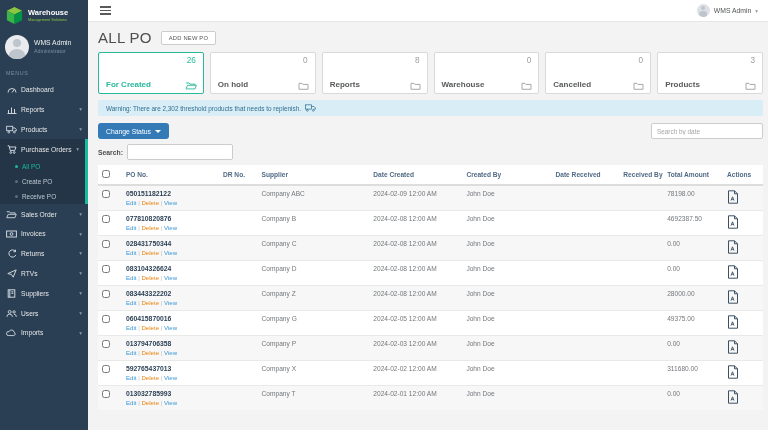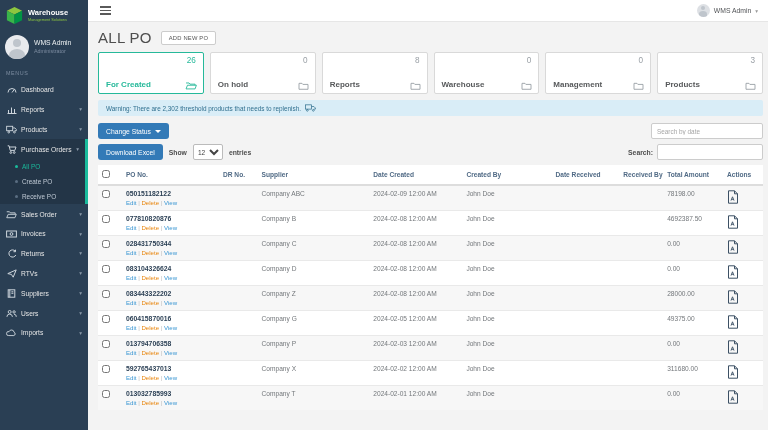--- a/index.html
+++ b/index.html
@@ -288,21 +288,21 @@
           </div>
           <div class="card">
             <span class="count">0</span>
             <span class="label">Warehouse</span>
             <span class="folder"><svg width="11" height="9" viewBox="0 0 12 10">
                 <path d="M1 2.6h3.3l1 1.2H11v5.4H1z" fill="none" stroke="#9AA0A6" stroke-width="1"></path>
               </svg></span>
           </div>
           <div class="card">
             <span class="count">0</span>
-            <span class="label">Management</span>
+            <span class="label">Cancelled</span>
             <span class="folder"><svg width="11" height="9" viewBox="0 0 12 10">
                 <path d="M1 2.6h3.3l1 1.2H11v5.4H1z" fill="none" stroke="#9AA0A6" stroke-width="1"></path>
               </svg></span>
           </div>
           <div class="card">
             <span class="count">3</span>
             <span class="label">Products</span>
             <span class="folder"><svg width="11" height="9" viewBox="0 0 12 10">
                 <path d="M1 2.6h3.3l1 1.2H11v5.4H1z" fill="none" stroke="#9AA0A6" stroke-width="1"></path>
               </svg></span>
@@ -323,26 +323,20 @@
 
       <div class="row-a">
         <button class="btn-blue">
           <span>Change Status</span>
           <span class="caret-down"></span>
         </button>
         <input class="search-date-input" placeholder="Search by date" style="">
       </div>
 
       <div class="row-b">
-        <div class="left-group">
-          <button class="btn-blue">Download Excel</button>
-          <span class="ctl-label">Show</span>
-          <select class="entries-select" id="entries-select"><option>12</option></select>
-          <span class="ctl-label">entries</span>
-        </div>
         <div class="right-group">
           <span class="ctl-label">Search:</span>
           <input class="search-input" style="">
         </div>
       </div>
 
       <div class="table-wrap">
         <table>
           <colgroup>
             <col style="width:3.6%">

